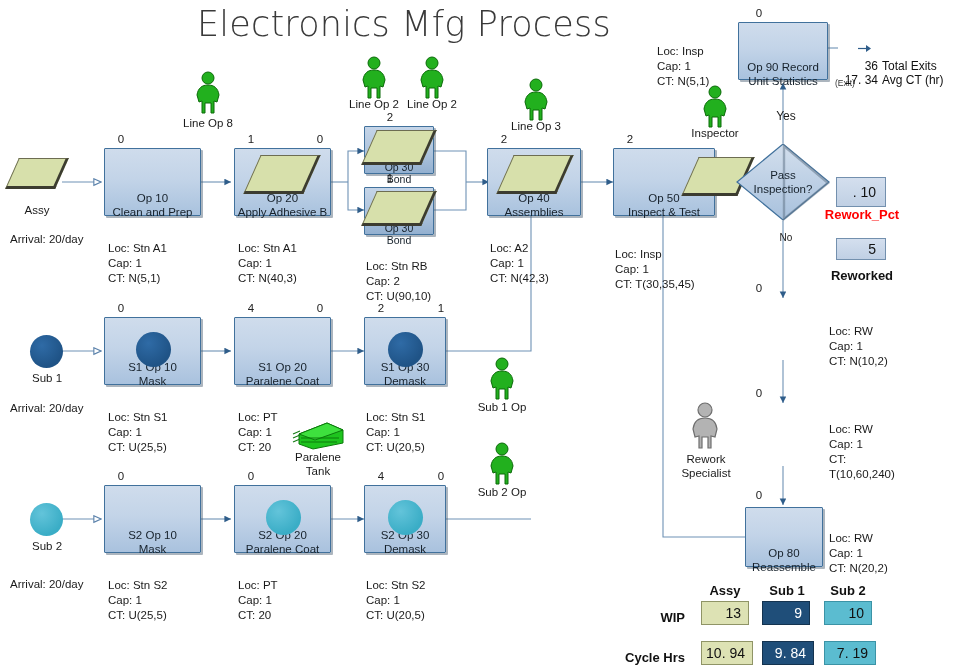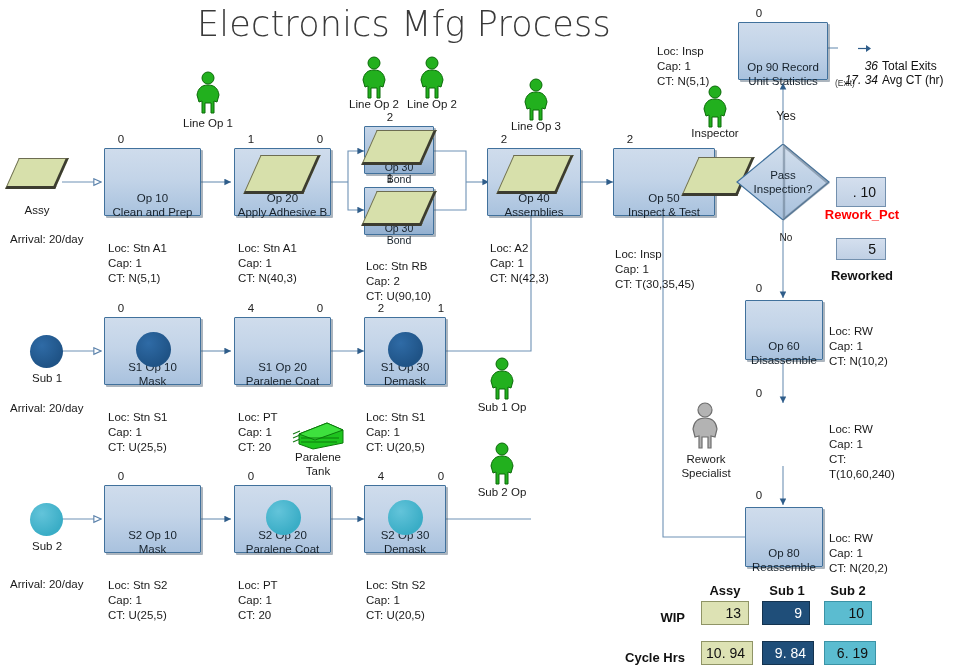--- a/index.html
+++ b/index.html
@@ -89,21 +89,21 @@
   .dcell{
     box-sizing:border-box;font-size:14px;
     display:flex;align-items:center;justify-content:flex-end;
     padding-right:7px;
   }
   .dc-assy{background:#dde2b4;border:1px solid #8f9466;color:#111;}
   .dc-sub1{background:#1f4e79;border:1px solid #14334f;color:#ffffff;}
   .dc-sub2{background:#5bbcd0;border:1px solid #3b93a6;color:#111;}
 
   
-  .exit-num{font-size:12px;color:#111;text-align:right;width:42px;font-style:italic;}
+  .exit-num{font-size:12px;color:#111;text-align:right;width:42px;}
   .exit-txt{font-size:12px;color:#111;}
   .exit-tag{font-size:8.5px;color:#333;}
 
   svg{overflow:visible;}
 </style>
 </head>
 <body>
 
 <div id="stage">
 
@@ -276,24 +276,20 @@
   <svg class="abs" style="left:858px;top:43px;width:14px;height:12px;">
     <path d="M0,5.5 L9,5.5" stroke="#2f5d8a" stroke-width="1.2"></path>
     <path d="M8,2 L13,5.5 L8,9 z" fill="#2f5d8a"></path>
   </svg>
   <div class="abs exit-num" style="left:836px;top:59px;">36</div>
   <div class="abs exit-txt" style="left:882px;top:59px;">Total Exits</div>
   <div class="abs exit-num" style="left:836px;top:73px;">17. 34</div>
   <div class="abs exit-txt" style="left:882px;top:73px;">Avg CT (hr)</div>
 
   <div class="abs cnt" style="left:748px;top:282px;">0</div>
-  <div class="abs blk" style="left:745px;top:300px;width:78px;height:60px;">
-    <span style="white-space:pre-line">Op 60
-Disassemble</span>
-  </div>
   <div class="abs info" style="left:829px;top:305px;">Loc: RW
 Cap: 1
 CT: N(10,2)</div>
 
   <div class="abs cnt" style="left:748px;top:387px;">0</div>
   <div class="abs info" style="left:829px;top:403px;">Loc: RW
 Cap: 1
 CT:
 T(10,60,240)</div>
 
@@ -366,21 +362,21 @@
   <div class="abs info" style="left:366px;top:559px;">Loc: Stn S2
 Cap: 1
 CT: U(20,5)</div>
 
   <div class="abs" style="left:192px;top:71px;width:32px;height:44px;">
     <svg viewBox="0 0 32 44" width="32" height="44">
       <circle cx="16" cy="7" r="6" fill="#22b01e" stroke="#0a6b08" stroke-width="1"></circle>
       <path d="M16,14 C10,14 6,17 5,24 L7,31 L10,30 L10,42 L13,42 L13,32 L19,32 L19,42 L22,42 L22,30 L25,31 L27,24 C26,17 22,14 16,14 z" fill="#22b01e" stroke="#0a6b08" stroke-width="1"></path>
     </svg>
   </div>
-  <div class="abs cap" style="left:176px;top:116px;width:64px;">Line Op 1</div>
+  <div class="abs cap" style="left:176px;top:116px;width:64px;">Line Op 8</div>
 
   <div class="abs" style="left:358px;top:56px;width:32px;height:44px;">
     <svg viewBox="0 0 32 44" width="32" height="44">
       <circle cx="16" cy="7" r="6" fill="#22b01e" stroke="#0a6b08" stroke-width="1"></circle>
       <path d="M16,14 C10,14 6,17 5,24 L7,31 L10,30 L10,42 L13,42 L13,32 L19,32 L19,42 L22,42 L22,30 L25,31 L27,24 C26,17 22,14 16,14 z" fill="#22b01e" stroke="#0a6b08" stroke-width="1"></path>
     </svg>
   </div>
   <div class="abs cap" style="left:342px;top:97px;width:64px;">Line Op 2</div>
 
   <div class="abs" style="left:416px;top:56px;width:32px;height:44px;">
@@ -453,15 +449,15 @@
   <div class="abs dhead" style="left:818px;top:583px;width:60px;">Sub 2</div>
 
   <div class="abs drow-lbl" style="left:595px;top:610px;width:90px;">WIP</div>
   <div class="abs dcell dc-assy" style="left:701px;top:601px;width:48px;height:24px;">13</div>
   <div class="abs dcell dc-sub1" style="left:762px;top:601px;width:48px;height:24px;">9</div>
   <div class="abs dcell dc-sub2" style="left:824px;top:601px;width:48px;height:24px;">10</div>
 
   <div class="abs drow-lbl" style="left:588px;top:650px;width:97px;">Cycle Hrs</div>
   <div class="abs dcell dc-assy" style="left:701px;top:641px;width:52px;height:24px;">10. 94</div>
   <div class="abs dcell dc-sub1" style="left:762px;top:641px;width:52px;height:24px;">9. 84</div>
-  <div class="abs dcell dc-sub2" style="left:824px;top:641px;width:52px;height:24px;">6. 19</div>
+  <div class="abs dcell dc-sub2" style="left:824px;top:641px;width:52px;height:24px;">7. 19</div>
 
 </div>
 
 </body></html>

